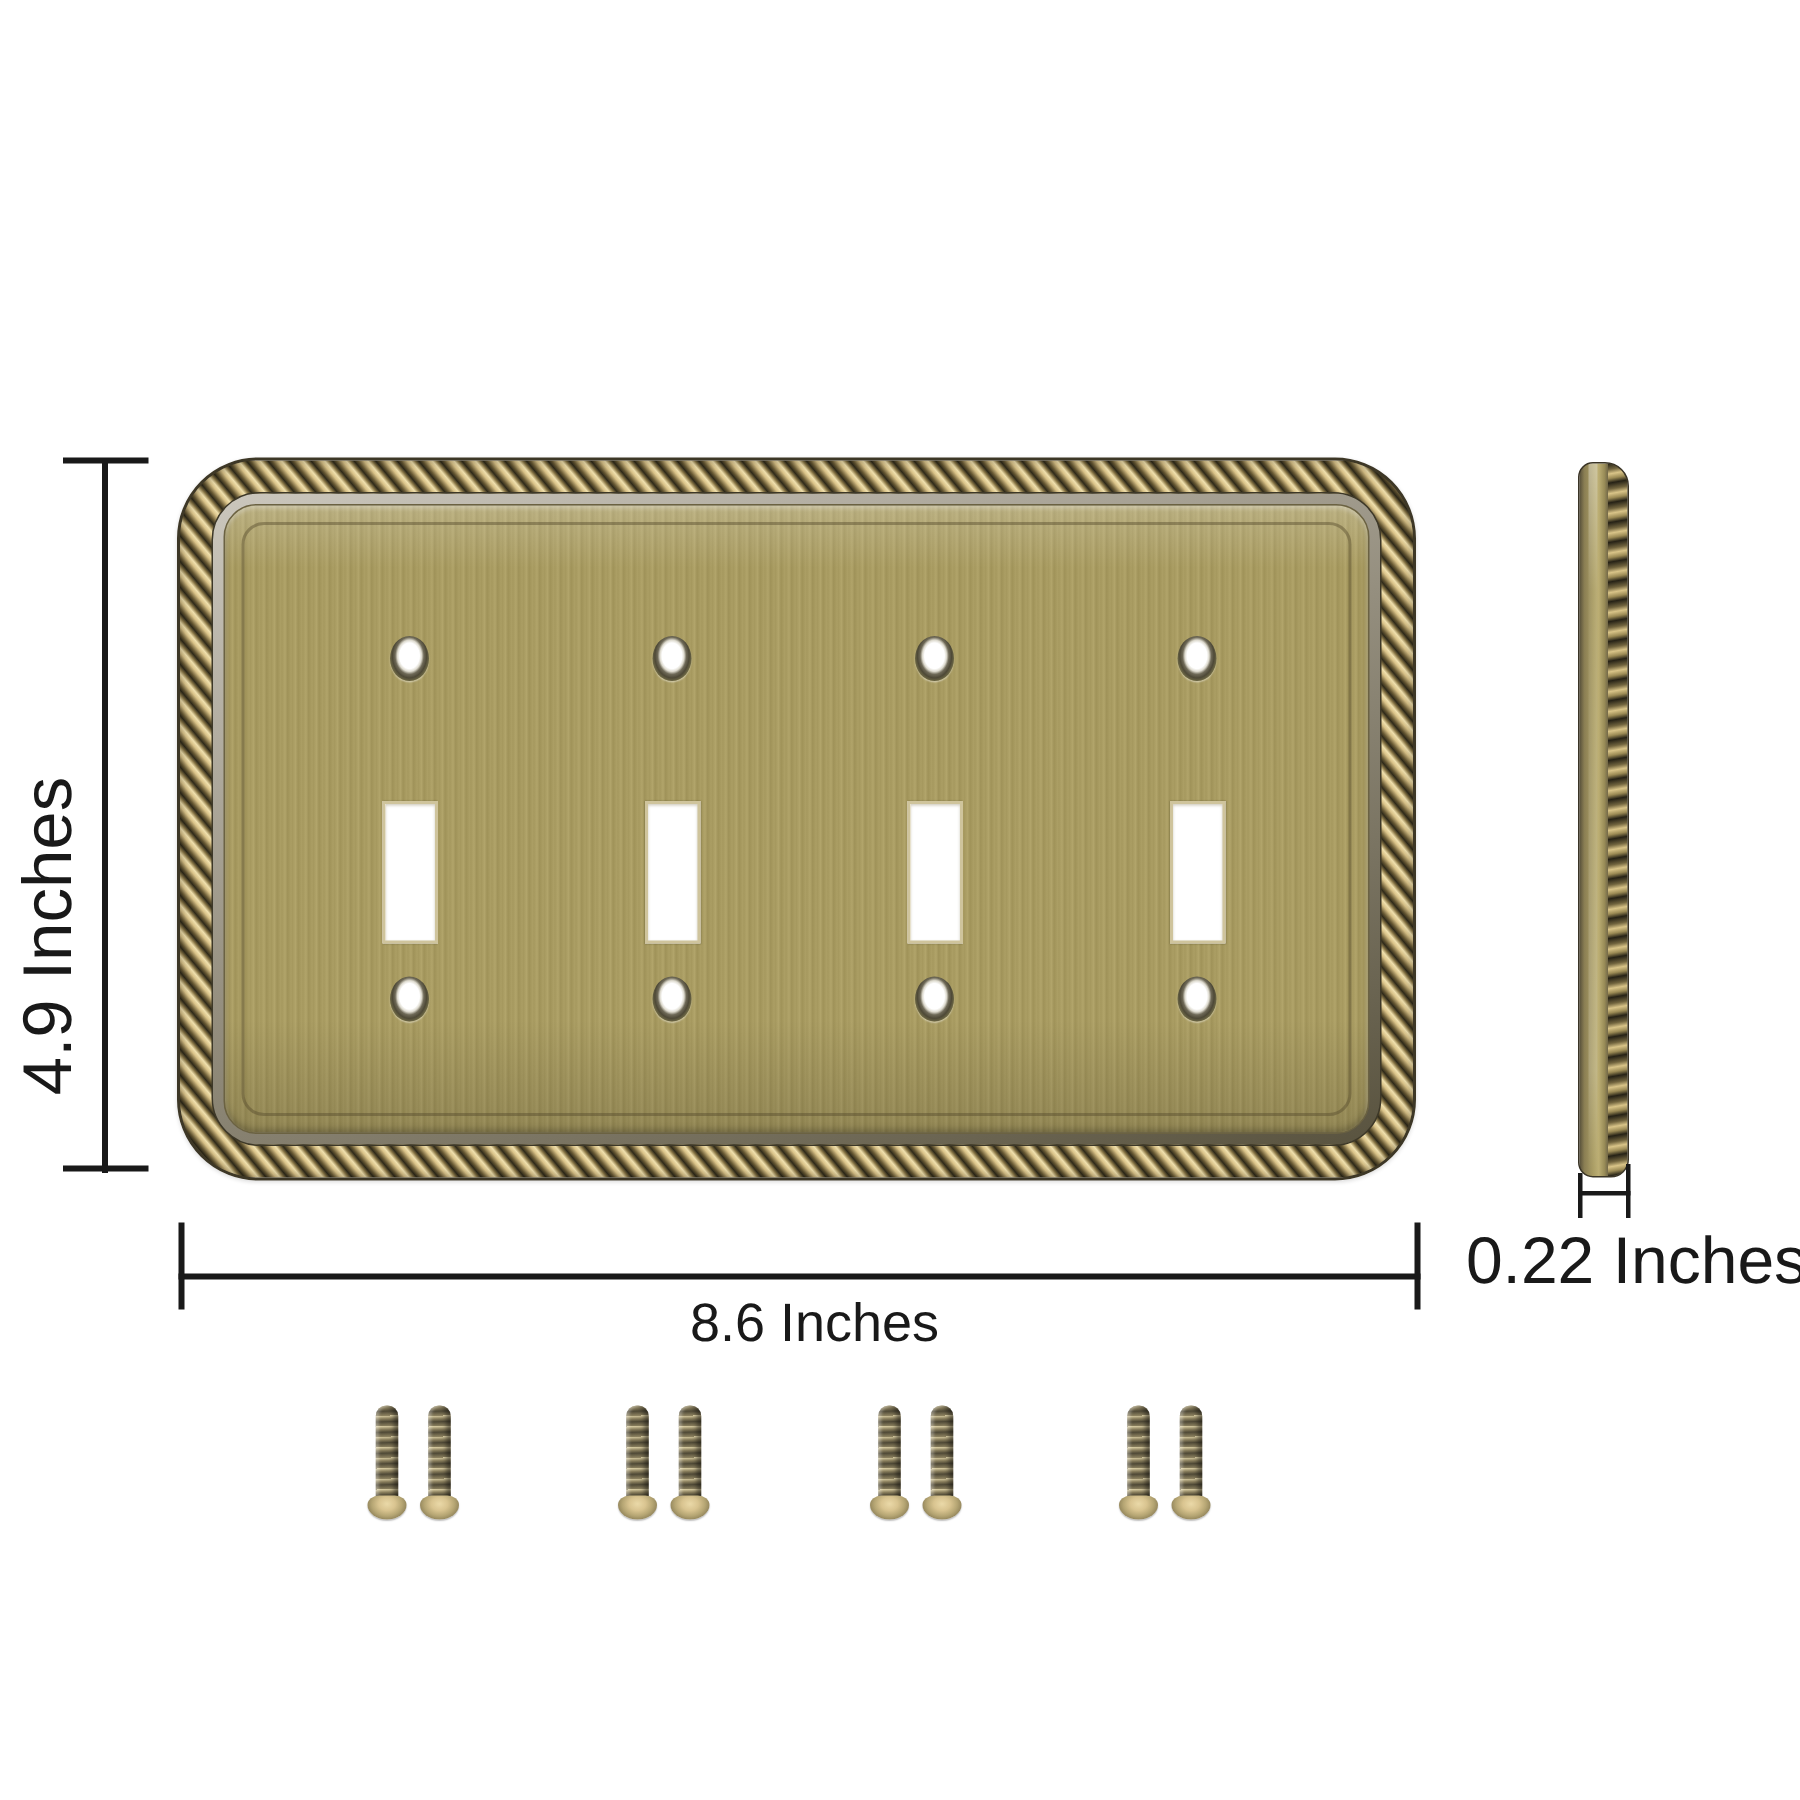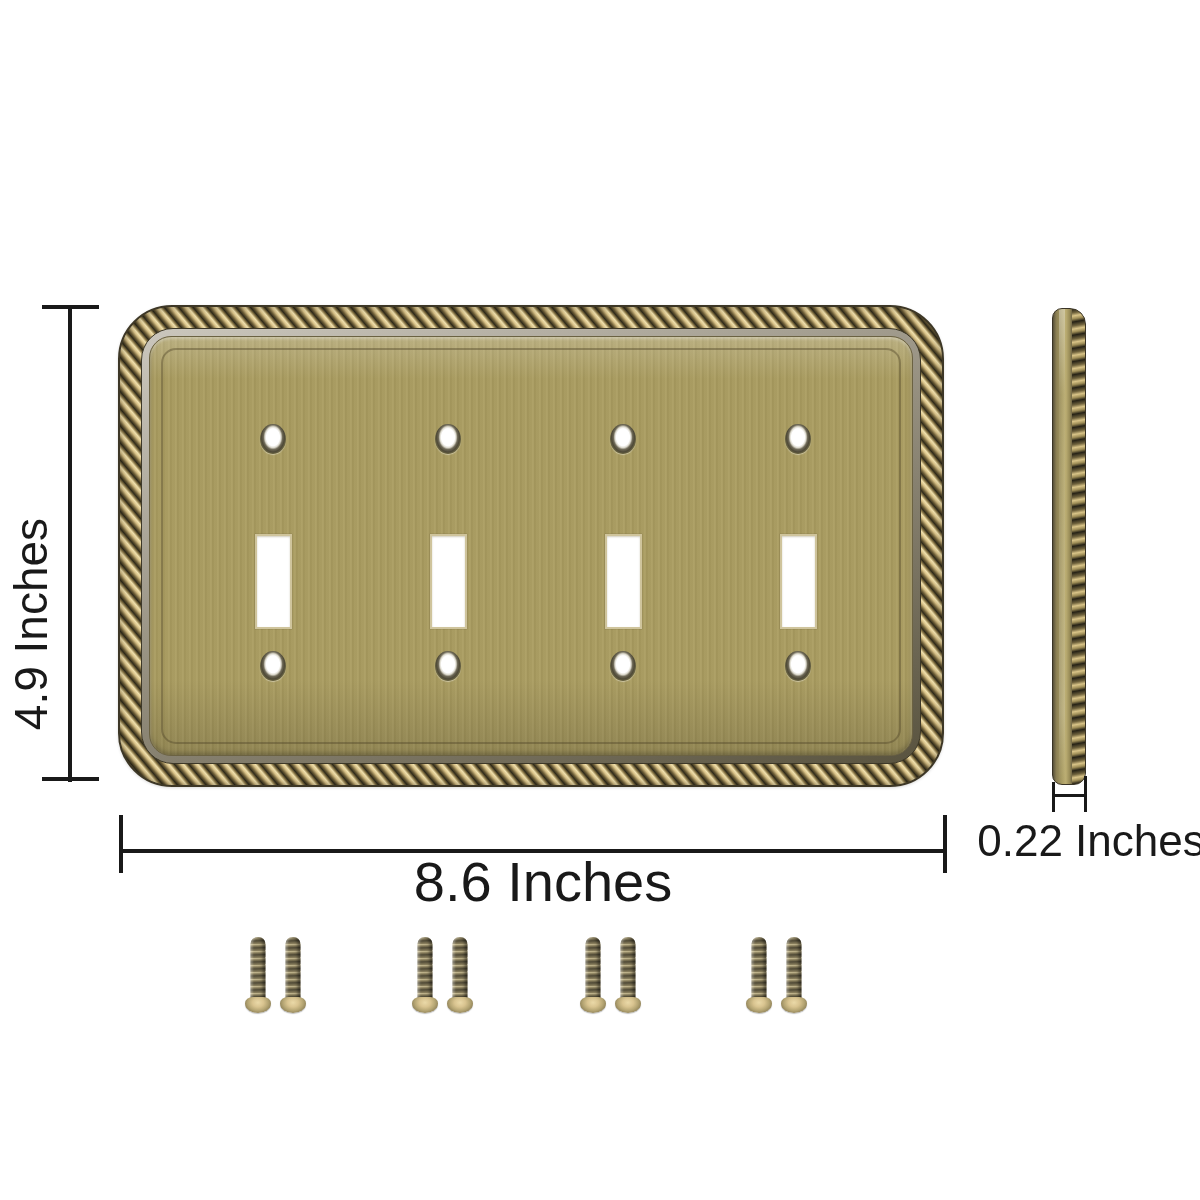--- a/index.html
+++ b/index.html
@@ -115,21 +115,21 @@
     <div class="dim" style="left:68px;top:306px;width:4px;height:476px;"></div>
     <div class="dim" style="left:42px;top:305px;width:57px;height:4px;"></div>
     <div class="dim" style="left:42px;top:777px;width:57px;height:4px;"></div>
     <div class="dim-label vertical" style="left:31px;top:624px;font-size:46px;">4.9 Inches</div>
   </div>
 
   <div>
     <div class="dim" style="left:119px;top:849px;width:828px;height:4px;"></div>
     <div class="dim" style="left:119px;top:815px;width:4px;height:58px;"></div>
     <div class="dim" style="left:943px;top:815px;width:4px;height:58px;"></div>
-    <div class="dim-label" style="left:543px;top:882px;font-size:56px;">8.6 Inches</div>
+    <div class="dim-label" style="left:543px;top:882px;font-size:36px;">8.6 Inches</div>
   </div>
 
   <div class="side-view">
     <div class="side-sheen"></div>
     <div class="side-rope"></div>
   </div>
 
   <div>
     <div class="dim" style="left:1052px;top:782px;width:3px;height:30px;"></div>
     <div class="dim" style="left:1084px;top:776px;width:3px;height:36px;"></div>

